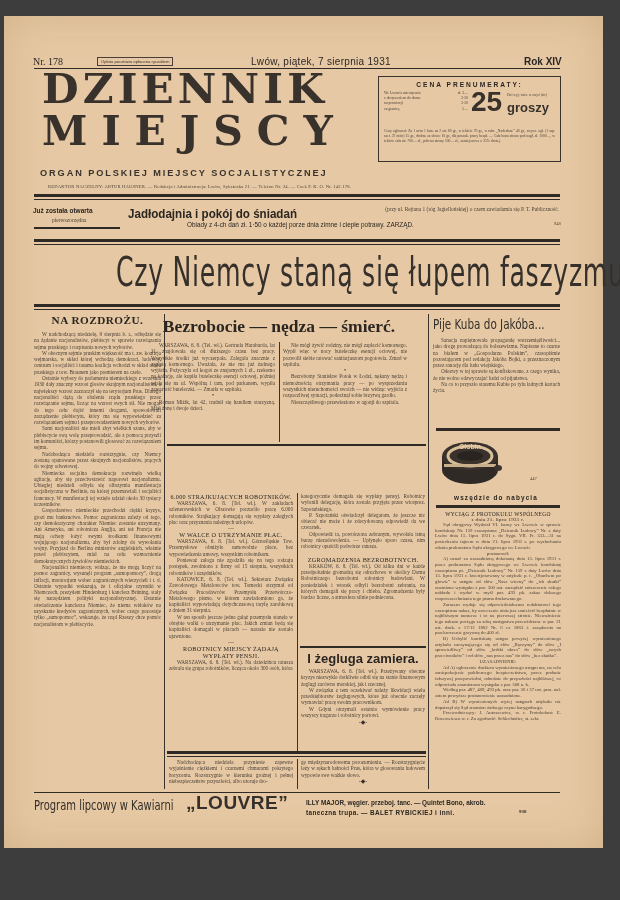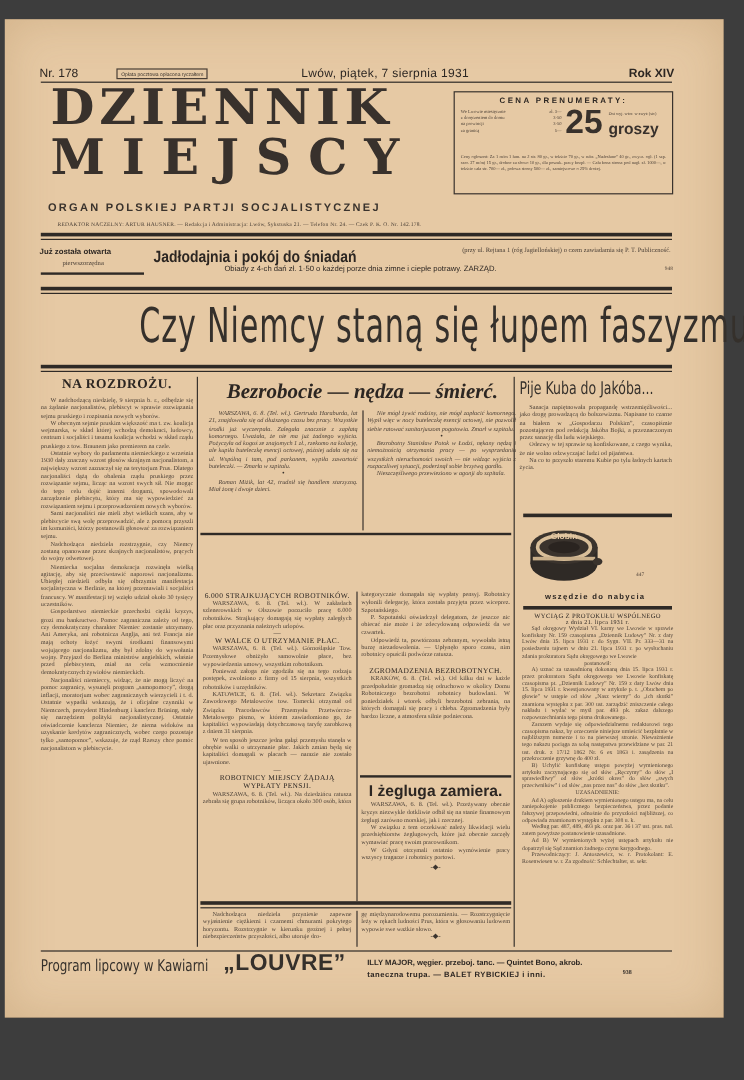--- a/index.html
+++ b/index.html
@@ -14,29 +14,29 @@
   .sans { font-family:"Liberation Sans", sans-serif; }
   .sec-title { font-family:"Liberation Serif", serif; font-weight:bold; text-align:center; color:#2c2622; }
   .sub { font-family:"Liberation Serif", serif; font-size:6.2px; text-align:center; color:#2c2622; letter-spacing:0.3px; }
   .dingbat { text-align:center; font-size:6px; color:#3a332d; }
 </style>
 </head>
 <body>
 
 <div class="page">
 
-  <div class="abs sans ink" style="left:29px;top:40px;font-size:10px;">Nr. 178</div>
+  <div class="abs sans ink" style="left:29px;top:40px;font-size:10px;font-family:Liberation Serif, serif;">Nr. 178</div>
   <div class="abs sans" style="left:93px;top:41px;font-size:4.2px;border:1px solid #4a3f36;padding:1px 3px;color:#3a332d;">Opłata pocztowa opłacona ryczałtem</div>
   <div class="abs sans ink" style="left:247px;top:40px;font-size:10px;letter-spacing:0.3px;">Lwów, piątek, 7 sierpnia 1931</div>
   <div class="abs sans ink" style="left:520px;top:40px;font-size:10px;font-weight:bold;">Rok XIV</div>
   <div class="hr" style="left:30px;top:52px;width:526px;height:1px;"></div>
 
   <div class="abs ink" style="left:38px;top:52px;font-family:'DejaVu Serif','Liberation Serif',serif;font-weight:bold;font-size:41px;letter-spacing:4px;line-height:42px;transform:scaleX(1.03);transform-origin:left top;color:#38312c;">DZIENNIK</div>
   <div class="abs ink" style="left:38px;top:94px;font-family:'DejaVu Serif','Liberation Serif',serif;font-weight:bold;font-size:41px;letter-spacing:14px;line-height:42px;color:#38312c;">MIEJSCY</div>
-  <div class="abs sans ink" style="left:36px;top:152px;font-size:9.2px;font-weight:bold;letter-spacing:1.9px;color:#3a332d;">ORGAN POLSKIEJ PARTJI SOCJALISTYCZNEJ</div>
+  <div class="abs sans ink" style="left:36px;top:152px;font-size:9.2px;font-weight:bold;letter-spacing:1.9px;color:#3a332d;">ORGAN POLSKIEJ MIEJSCY SOCJALISTYCZNEJ</div>
   <div class="abs" style="left:44px;top:168px;font-size:4.6px;color:#4a3f36;letter-spacing:0.2px;white-space:nowrap;">REDAKTOR NACZELNY: ARTUR HAUSNER. — Redakcja i Administracja: Lwów, Sykstuska 21. — Telefon Nr. 24. — Czek P. K. O. Nr. 142.178.</div>
   <div class="hr" style="left:30px;top:178px;width:526px;height:3px;"></div>
   <div class="hr" style="left:30px;top:183px;width:526px;height:1px;"></div>
 
   <div class="abs" style="left:374px;top:60px;width:181px;height:84px;border:1px solid #3a332d;">
     <div class="abs sans ink" style="left:0;width:181px;top:4px;text-align:center;font-size:6.6px;font-weight:bold;letter-spacing:2px;">CENA PRENUMERATY:</div>
     <div class="abs" style="left:5px;top:14px;width:84px;font-size:3.8px;line-height:5.2px;color:#4a3f36;">
       <div style="display:flex;justify-content:space-between;">
           <span>We Lwowie miesięcznie</span>
           <span>zł. 3—</span>
@@ -86,21 +86,21 @@
       <p class="smallp">W obecnym sejmie pruskim większość ma t. zw. koalicja wejmarska, w skład której wchodzą demokraci, ludowcy, centrum i socjaliści i tasama koalicja wchodzi w skład rządu pruskiego z tow. Braunem jako premierem na czele.</p>
       <p class="smallp">Ostatnie wybory do parlamentu niemieckiego z września 1930 dały znaczny wzrost głosów skrajnym nacjonalistom, a największy wzrost zaznaczył się na terytorjum Prus. Dlatego nacjonaliści dążą do obalenia rządu pruskiego przez rozwiązanie sejmu, licząc na wzrost swych sił. Nie mogąc do tego celu dojść innemi drogami, spowodowali zarządzenie plebiscytu, który ma się wypowiedzieć za rozwiązaniem sejmu i przeprowadzeniem nowych wyborów.</p>
       <p class="smallp">Sami nacjonaliści nie mieli zbyt wielkich szans, aby w plebiscycie swą wolę przeprowadzić, ale z pomocą przyszli im komuniści, którzy postanowili głosować za rozwiązaniem sejmu.</p>
       <p class="smallp">Nadchodząca niedziela rozstrzygnie, czy Niemcy zostaną opanowane przez skrajnych nacjonalistów, prących do wojny odwetowej.</p>
       <p class="smallp">Niemiecka socjalna demokracja rozwinęła wielką agitację, aby się przeciwstawić naporowi nacjonalizmu. Ubiegłej niedzieli odbyła się olbrzymia manifestacja socjalistyczna w Berlinie, na której przemawiali i socjaliści francuscy. W manifestacji tej wzięło udział około 30 tysięcy uczestników.</p>
       <p class="smallp">Gospodarstwo niemieckie przechodzi ciężki kryzys, grozi mu bankructwo. Pomoc zagraniczna zależy od tego, czy demokratyczny charakter Niemiec zostanie utrzymany. Ani Ameryka, ani robotnicza Anglja, ani też Francja nie mają ochoty łożyć swymi środkami finansowymi wojującego nacjonalizmu, aby był zdolny do wywołania wojny. Przyjazd do Berlina ministrów angielskich, właśnie przed plebiscytem, miał na celu wzmocnienie demokratycznych żywiołów niemieckich.</p>
       <p class="smallp">Nacjonaliści niemieccy, widząc, że nie mogą liczyć na pomoc zagranicy, wysunęli program „samopomocy”, drogą inflacji, moratorjum wobec zagranicznych wierzycieli i t. d. Ostatnie wypadki wskazują, że i oficjalne czynniki w Niemczech, prezydent Hindenburg i kanclerz Brüning, stały się narzędziem polityki nacjonalistycznej. Ostatnie oświadczenie kanclerza Niemiec, że niema widoków na uzyskanie kredytów zagranicznych, wobec czego pozostaje tylko „samopomoc”, wskazuje, że rząd Rzeszy chce pomóc nacjonalistom w plebiscycie.</p>
     </div>
   </div>
 
-  <div class="abs" style="left:170px;top:298px;width:256px;font-style:italic;">
+  <div class="abs" style="left:147px;top:298px;width:256px;">
     <div class="sec-title" style="font-size:17.5px;line-height:24px;white-space:nowrap;">Bezrobocie — nędza — śmierć.</div>
     <div class="small abs" style="left:0;top:28px;width:124px;">
       <p class="smallp">WARSZAWA, 6. 8. (Tel. wł.). Gertruda Haraburda, lat 21, znajdowała się od dłuższego czasu bez pracy. Wszystkie środki już wyczerpała. Zalegała znacznie z zapłatą komornego. Uważała, że nie ma już żadnego wyjścia. Pożyczyła od kogoś ze znajomych 1 zł., rzekomo na kolację, ale kupiła buteleczkę esencji octowej, później udała się na ul. Wspólną i tam, pod parkanem, wypiła zawartość buteleczki. — Zmarła w szpitalu.</p>
       <div class="dingbat">•</div>
       <p class="smallp">Roman Miżik, lat 42, trudnił się handlem starzyzną. Miał żonę i dwoje dzieci.</p>
     </div>
     <div class="vr" style="left:128px;top:28px;height:100px;"></div>
     <div class="small abs" style="left:132px;top:28px;width:124px;">
       <p class="smallp">Nie mógł żywić rodziny, nie mógł zapłacić komornego. Wypił więc w nocy buteleczkę esencji octowej, nie pozwolił siebie ratować sanitarjuszom pogotowia. Zmarł w szpitalu.</p>
       <div class="dingbat">•</div>

